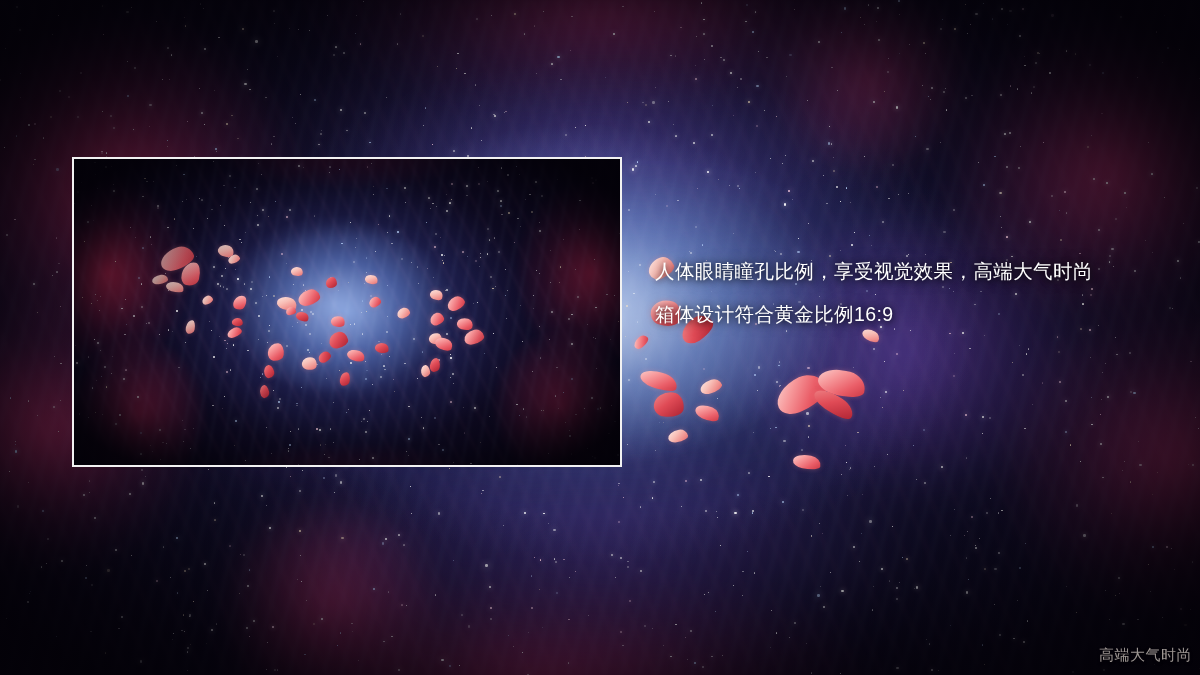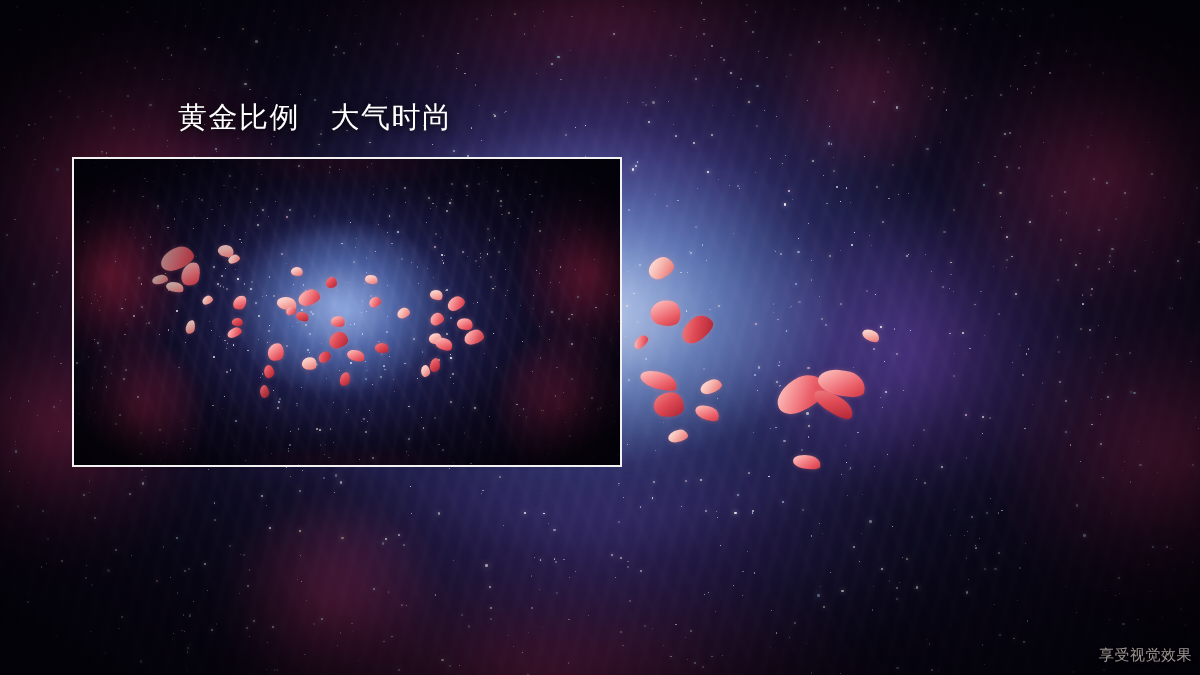--- a/index.html
+++ b/index.html
@@ -1725,19 +1725,20 @@
       <div class="petal" style="left:695px;top:406px;width:25px;height:14px;transform:rotate(24deg);"></div>
       <div class="petal" style="left:775px;top:378px;width:52px;height:32px;transform:rotate(-26deg);"></div>
       <div class="petal" style="left:818px;top:370px;width:48px;height:26px;transform:rotate(16deg);"></div>
       <div class="petal deep" style="left:812px;top:395px;width:44px;height:18px;transform:rotate(34deg);"></div>
       <div class="petal" style="left:793px;top:455px;width:28px;height:14px;transform:rotate(12deg);"></div>
       <div class="petal pale" style="left:668px;top:430px;width:20px;height:12px;transform:rotate(-10deg);"></div>
       <div class="petal pale" style="left:862px;top:330px;width:18px;height:11px;transform:rotate(30deg);"></div>
       <div class="petal" style="left:633px;top:337px;width:16px;height:10px;transform:rotate(-40deg);"></div>
     </div>
 
-  <div id="title">黄金比例　大气时尚</div>
 
   <div id="body-text">
+    <div class="line">人体眼睛瞳孔比例，享受视觉效果，高端大气时尚</div>
+    <div class="line">箱体设计符合黄金比例16:9</div>
   </div>
 
-  <div id="watermark">享受视觉效果</div>
+  <div id="watermark">高端大气时尚</div>
 </div>
 
 </body></html>

